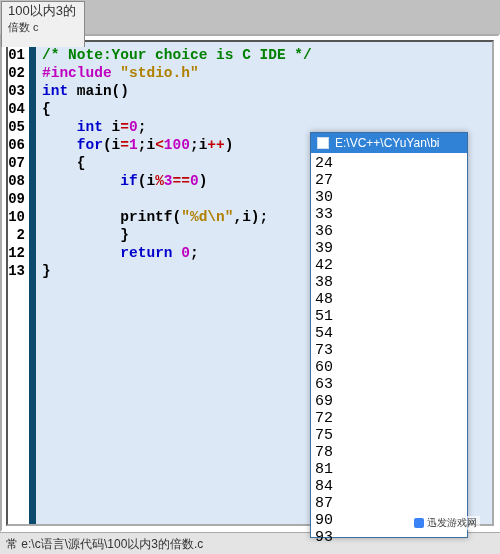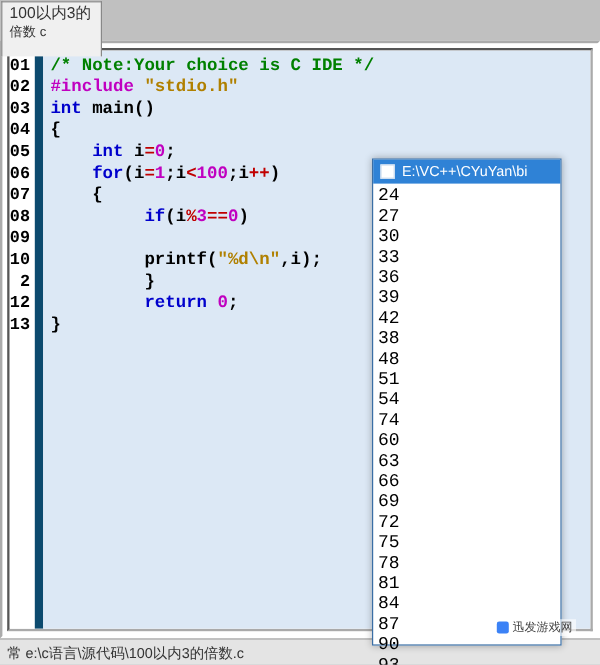--- a/index.html
+++ b/index.html
@@ -198,24 +198,23 @@
       <div>27</div>
       <div>30</div>
       <div>33</div>
       <div>36</div>
       <div>39</div>
       <div>42</div>
       <div>38</div>
       <div>48</div>
       <div>51</div>
       <div>54</div>
-      <div>74</div>
+      <div>73</div>
       <div>60</div>
       <div>63</div>
-      <div>66</div>
       <div>69</div>
       <div>72</div>
       <div>75</div>
       <div>78</div>
       <div>81</div>
       <div>84</div>
       <div>87</div>
       <div>90</div>
       <div>93</div>
     </div>

